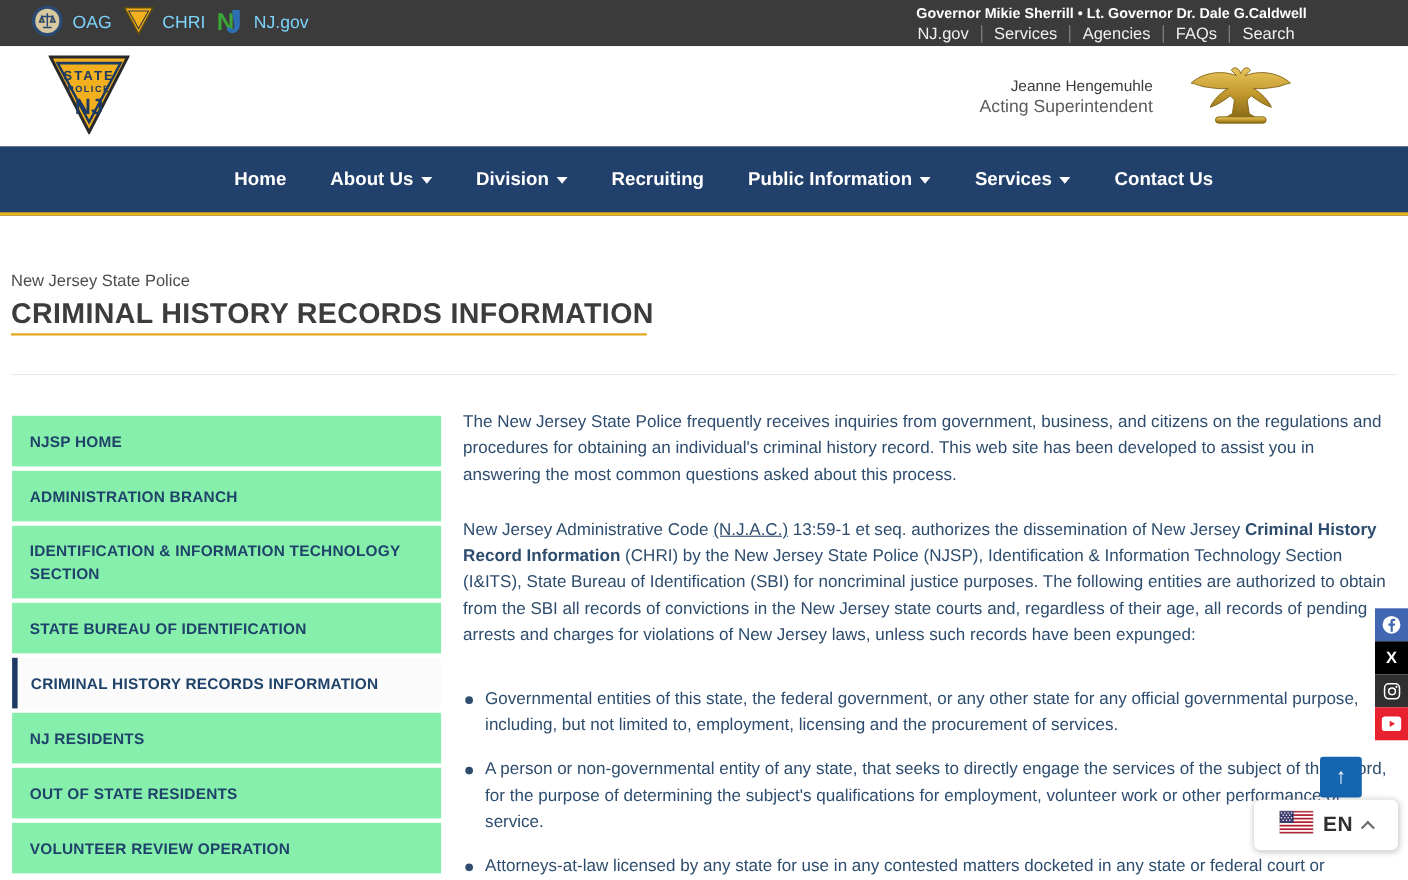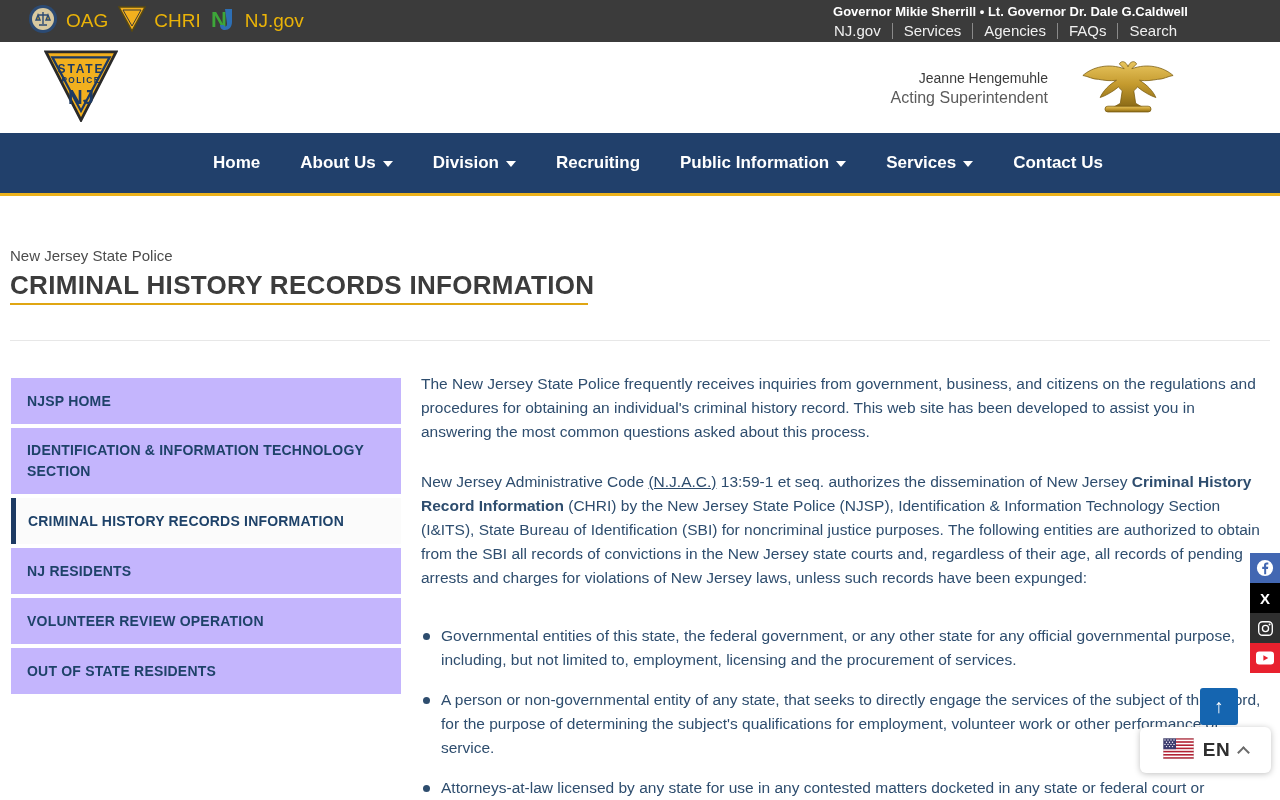--- a/index.html
+++ b/index.html
@@ -13,21 +13,21 @@
   
   .topbar {
     position:absolute; top:0; left:0; width:1280px; height:42px;
     background:#3b3b3b; color:#ededed;
   }
   .topbar-left {
     position:absolute; left:28px; top:0; height:42px;
     display:flex; align-items:center; gap:10px;
   }
   .topbar-logo { display:flex; align-items:center; gap:8px; cursor:pointer; }
-  .topbar-logo .lbl { font-size:19px; color:#eab308; }
+  .topbar-logo .lbl { font-size:16px; color:#7dd3fc; }
   .topbar-right { position:absolute; right:92px; top:3px; text-align:right; }
   .gov-line { font-size:13px; font-weight:bold; color:#ffffff; line-height:17px; }
   .top-links { display:flex; justify-content:flex-end; align-items:center; margin-top:2px; }
   .top-links .tlink { font-size:15px; color:#f0f0f0; padding:0 11px; cursor:pointer; }
   .top-links .sep { width:1px; height:16px; background:#8a8a8a; }
 
   
   .header { position:absolute; top:42px; left:0; width:1280px; height:82px; background:#ffffff; }
   .njsp-triangle { position:absolute; left:44px; top:8px; cursor:pointer; }
   .supt { position:absolute; right:232px; top:26px; text-align:right; }
@@ -49,21 +49,21 @@
   
   .breadcrumb { position:absolute; left:10px; top:247px; font-size:15px; color:#4c4c4c; }
   .page-title { position:absolute; left:10px; top:270px; font-size:26px; font-weight:bold;
     color:#3c3c3c; letter-spacing:0.3px; }
   .title-underline { position:absolute; left:10px; top:303px; width:578px; height:2px; background:#e0a613; }
   .page-rule { position:absolute; left:10px; top:340px; width:1260px; height:1px; background:#e7e7e7; }
 
   
   .sidebar { position:absolute; left:11px; top:378px; width:390px; }
   .side-item {
-    background:#c4b5fd; color:#1e4269; font-size:14px; font-weight:bold;
+    background:#86efac; color:#1e4269; font-size:14px; font-weight:bold;
     letter-spacing:0.2px; padding:12px 16px; margin-bottom:4px;
     line-height:21px; cursor:pointer; min-height:46px; display:flex; align-items:center;
   }
   .side-item.active { background:#fbfbfb; border-left:5px solid #1d3a63; padding-left:12px; }
 
   
   .main { position:absolute; left:421px; top:372px; width:842px; color:#2e4d6e;
     font-size:15.5px; line-height:24px; }
   .main p { margin:0 0 26px; }
   .main a.doclink { color:#2e4d6e; text-decoration:underline; cursor:pointer; }
@@ -208,25 +208,27 @@
     </div>
   </div>
 
   <div class="breadcrumb">New Jersey State Police</div>
   <h1 class="page-title">CRIMINAL HISTORY RECORDS INFORMATION</h1>
   <div class="title-underline"></div>
   <div class="page-rule"></div>
 
   <div class="sidebar">
     <div class="side-item">NJSP HOME</div>
+    <div class="side-item">ADMINISTRATION BRANCH</div>
     <div class="side-item">IDENTIFICATION &amp; INFORMATION TECHNOLOGY SECTION</div>
+    <div class="side-item">STATE BUREAU OF IDENTIFICATION</div>
     <div class="side-item active">CRIMINAL HISTORY RECORDS INFORMATION</div>
     <div class="side-item">NJ RESIDENTS</div>
+    <div class="side-item">OUT OF STATE RESIDENTS</div>
     <div class="side-item">VOLUNTEER REVIEW OPERATION</div>
-    <div class="side-item">OUT OF STATE RESIDENTS</div>
   </div>
 
   <div class="main">
     <p>The New Jersey State Police frequently receives inquiries from government, business, and citizens on the regulations and procedures for obtaining an individual's criminal history record. This web site has been developed to assist you in answering the most common questions asked about this process.</p>
     <p><span>New Jersey Administrative Code </span><a class="doclink">(N.J.A.C.)</a><span> 13:59-1 et seq. authorizes the dissemination of New Jersey </span><span class="bold">Criminal History Record Information</span><span> (CHRI) by the New Jersey State Police (NJSP), Identification &amp; Information Technology Section (I&amp;ITS), State Bureau of Identification (SBI) for noncriminal justice purposes. The following entities are authorized to obtain from the SBI all records of convictions in the New Jersey state courts and, regardless of their age, all records of pending arrests and charges for violations of New Jersey laws, unless such records have been expunged:</span></p>
     <ul>
       <li>Governmental entities of this state, the federal government, or any other state for any official governmental purpose, including, but not limited to, employment, licensing and the procurement of services.</li>
       <li>A person or non-governmental entity of any state, that seeks to directly engage the services of the subject of the record, for the purpose of determining the subject's qualifications for employment, volunteer work or other performance of service.</li>
       <li>Attorneys-at-law licensed by any state for use in any contested matters docketed in any state or federal court or</li>
     </ul>

